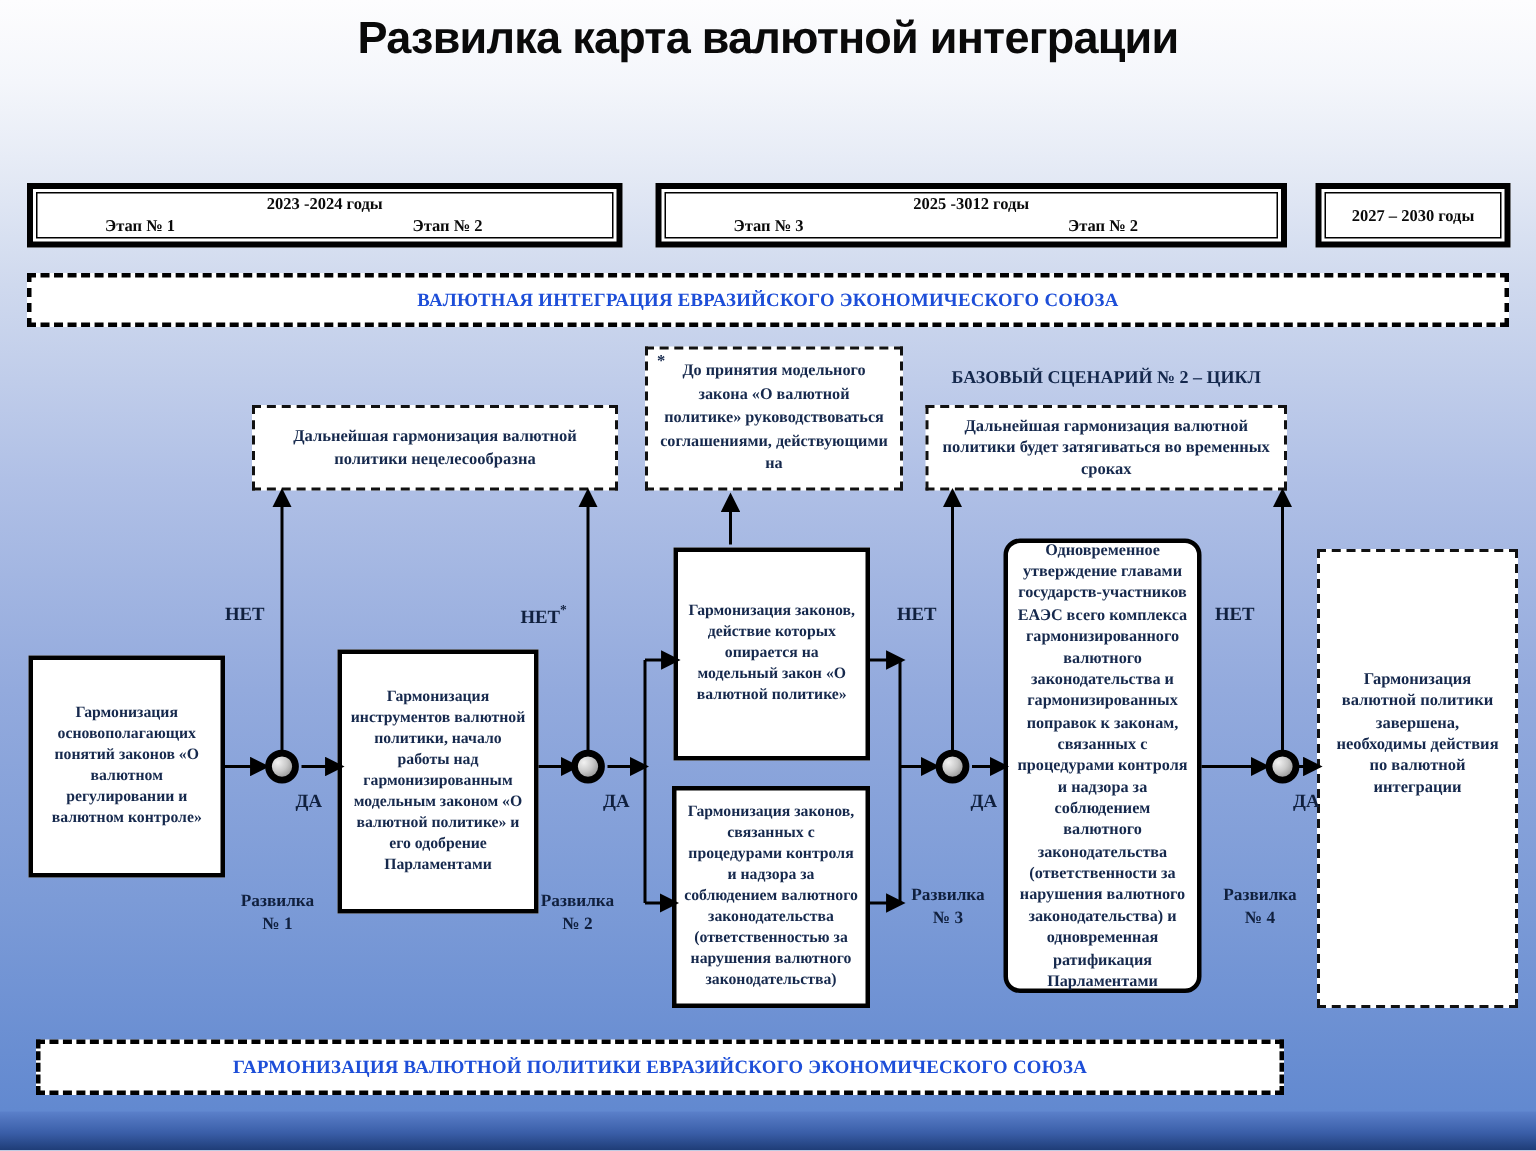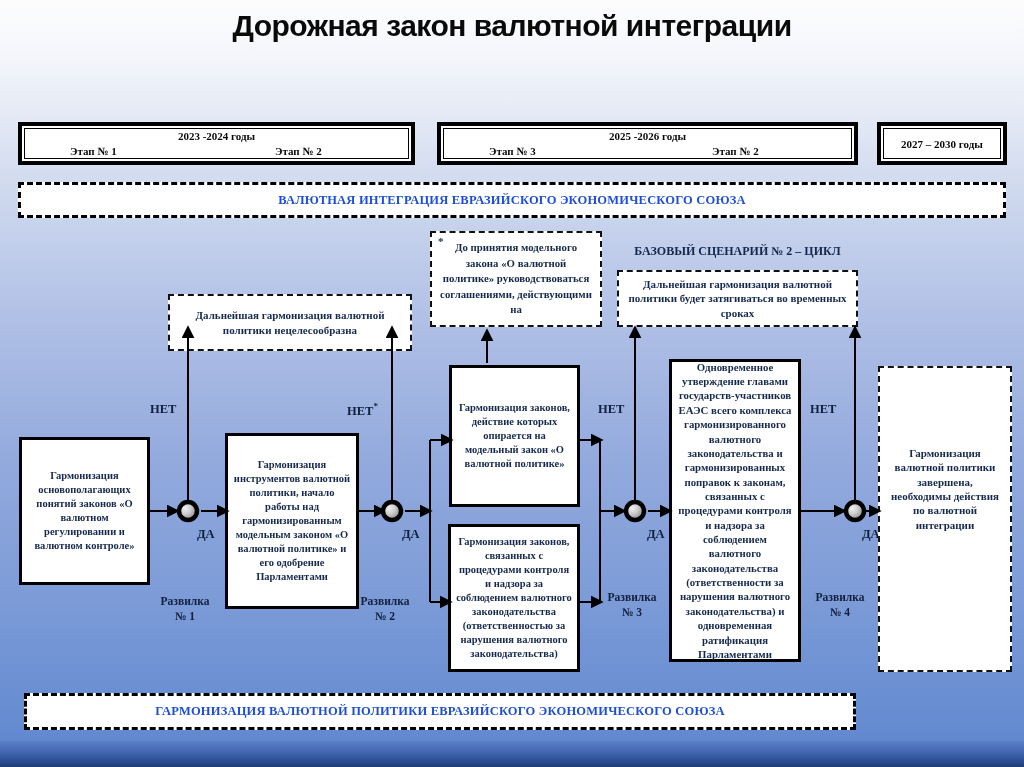--- a/index.html
+++ b/index.html
@@ -51,52 +51,52 @@
   
   #footer-bar{left:0;top:741px;width:1024px;height:26px;
     background:linear-gradient(180deg,#5b80ca 0%,#3a5ea8 55%,#1e3c76 100%);}
 </style>
 </head>
 <body>
 
 <div id="canvas">
 
   <div class="abs" id="page-title">
-    <div>Дорожная закон валютной интеграции</div>
+    <div>Развилка карта валютной интеграции</div>
   </div>
 
   <div class="abs tl-box" style="left:18px;top:122px;width:397px;height:43px;">
     <div class="tl-inner">
       <div class="tl-years">2023 -2024 годы</div>
       <span class="tl-stage" style="left:45px;margin-top:36px;">Этап № 1</span>
       <span class="tl-stage" style="left:250px;">Этап № 2</span>
     </div>
   </div>
 
   <div class="abs tl-box" style="left:437px;top:122px;width:421px;height:43px;">
     <div class="tl-inner">
-      <div class="tl-years">2025 -2026 годы</div>
+      <div class="tl-years">2025 -3012 годы</div>
       <span class="tl-stage" style="left:45px;">Этап № 3</span>
       <span class="tl-stage" style="left:268px;">Этап № 2</span>
     </div>
   </div>
 
   <div class="abs tl-box" style="left:877px;top:122px;width:130px;height:43px;">
     <div class="tl-inner" style="display:flex;align-items:center;justify-content:center;">
       <span>2027 – 2030 годы</span>
     </div>
   </div>
 
   <div class="abs banner" style="left:18px;top:182px;width:988px;height:36px;">
     <span>ВАЛЮТНАЯ ИНТЕГРАЦИЯ ЕВРАЗИЙСКОГО ЭКОНОМИЧЕСКОГО СОЮЗА</span>
   </div>
 
   <div class="abs scn-title" style="left:617px;top:244px;width:241px;">БАЗОВЫЙ СЦЕНАРИЙ № 2 – ЦИКЛ</div>
 
-  <div class="abs outcome-box" style="left:168px;top:270px;width:244px;height:57px;margin-top:24px;">
+  <div class="abs outcome-box" style="left:168px;top:270px;width:244px;height:57px;">
     <span>Дальнейшая гармонизация валютной политики нецелесообразна</span>
   </div>
   <div class="abs outcome-box" style="left:617px;top:270px;width:241px;height:57px;align-items:center;">
     <span>Дальнейшая гармонизация валютной политики будет затягиваться во временных сроках</span>
   </div>
 
   <div class="abs note-box" style="left:430px;top:231px;width:172px;height:96px;">
     <span class="note-star">*</span>
     <span>До принятия модельного закона «О валютной политике» руководствоваться соглашениями, действующими на</span>
   </div>
@@ -106,21 +106,21 @@
   </div>
   <div class="abs step-box" style="left:225px;top:433px;width:134px;height:176px;">
     <span>Гармонизация инструментов валютной политики, начало работы над гармонизированным модельным законом «О валютной политике» и его одобрение Парламентами</span>
   </div>
   <div class="abs step-box" style="left:449px;top:365px;width:131px;height:142px;">
     <span>Гармонизация законов, действие которых опирается на модельный закон «О валютной политике»</span>
   </div>
   <div class="abs step-box" style="left:448px;top:524px;width:132px;height:148px;">
     <span>Гармонизация законов, связанных с процедурами контроля и надзора за соблюдением валютного законодательства (ответственностью за нарушения валютного законодательства)</span>
   </div>
-  <div class="abs step-box" style="left:669px;top:359px;width:132px;height:303px;font-size:10.8px;">
+  <div class="abs step-box" style="left:669px;top:359px;width:132px;height:303px;font-size:10.8px;border-radius:11px;">
     <span>Одновременное утверждение главами государств-участников ЕАЭС всего комплекса гармонизированного валютного законодательства и гармонизированных поправок к законам, связанных с процедурами контроля и надзора за соблюдением валютного законодательства (ответственности за нарушения валютного законодательства) и одновременная ратификация Парламентами</span>
   </div>
 
   <div class="abs outcome-box" style="left:878px;top:366px;width:134px;height:306px;align-items:center;">
     <span style="position:relative;top:-30px;">Гармонизация валютной политики завершена, необходимы действия по валютной интеграции</span>
   </div>
 
   <div class="abs no-label" style="left:150px;top:402px;">
     <span>НЕТ</span></div>
   <div class="abs no-label" style="left:347px;top:402px;">

